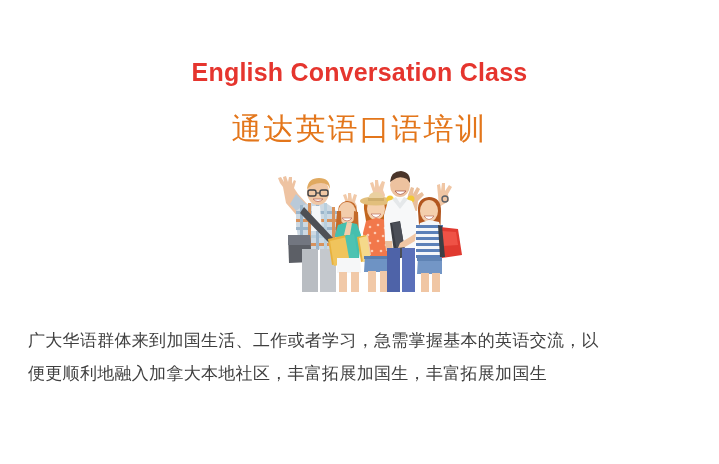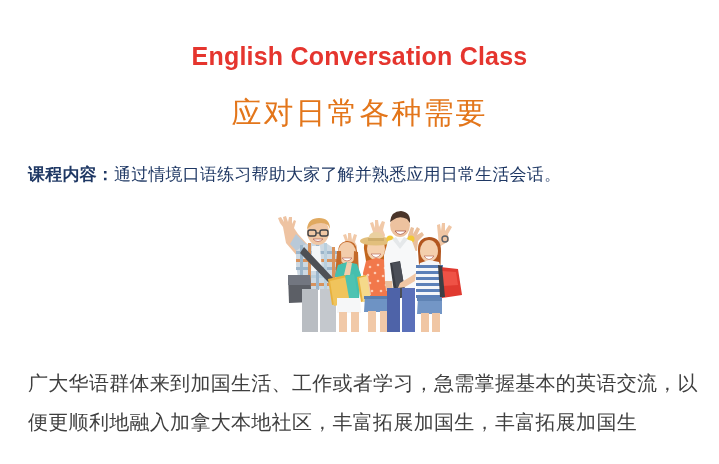--- a/index.html
+++ b/index.html
@@ -12,21 +12,21 @@
     height: 464px;
     overflow: hidden;
     font-family: "Liberation Serif", "DejaVu Serif", serif;
   }
   .page {
     position: relative;
     width: 719px;
     height: 464px;
     background: #ffffff;
     box-sizing: border-box;
-    padding: 0 28px;
+    padding: 16px 28px;
   }
 
   
   .title-en {
     margin: 0;
     padding-top: 42px;
     text-align: center;
     font-family: "Liberation Sans", "DejaVu Sans", sans-serif;
     font-weight: bold;
     font-size: 25px;
@@ -81,41 +81,38 @@
     background: #ffffff;
     overflow: hidden;
   }
   .photo svg { display: block; }
 
   
   .body-para {
     margin: 0;
     padding-top: 28px;
     font-family: "Liberation Serif", "DejaVu Serif", serif;
-    font-size: 20px;
+    font-size: 17px;
     color: #3f3f3f;
     line-height: 1.95;
     letter-spacing: 0.3px;
     text-align: justify;
     text-justify: inter-ideograph;
   }
   .body-para .ln { display: block; white-space: nowrap; }
 </style>
 </head>
 <body>
 
 <div class="page">
 
   <h1 class="title-en">English Conversation Class</h1>
 
-  <h2 class="title-cn">应对日常各种需要</h2>
-
-  <p class="course-line">
-    <span class="course-label">课程内容：</span><span class="course-text">通过情境口语练习帮助大家了解并熟悉应用日常生活会话。</span>
-  </p>
+  <h2 class="title-cn">通达英语口语培训</h2>
+
 
   <div class="photo-wrap">
     <div class="photo">
       <svg width="236" height="131" viewBox="0 0 236 131" xmlns="http://www.w3.org/2000/svg">
         <rect x="0" y="0" width="236" height="131" fill="#ffffff"></rect>
 
         <g>
 
           <path d="M41 26 L38 22 L36 17 L39 16 L42 21 L41 16 L44 15 L46 21 L47 16 L50 16 L50 23 L52 19 L54 20 L52 27 L56 33 L66 44 L56 56 L44 42 Z" fill="#eec3a2"></path>
           <path d="M54 33 L68 47 L60 56 L48 43 Z" fill="#b9c9d8"></path>

